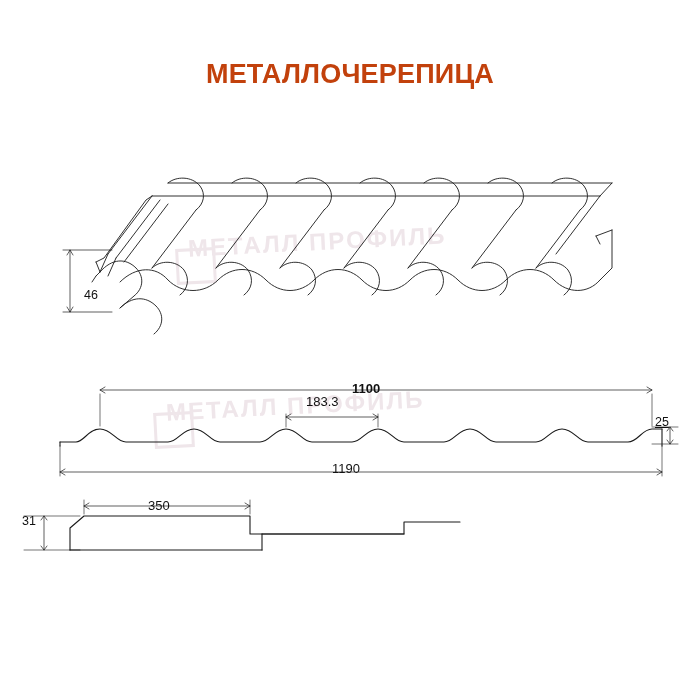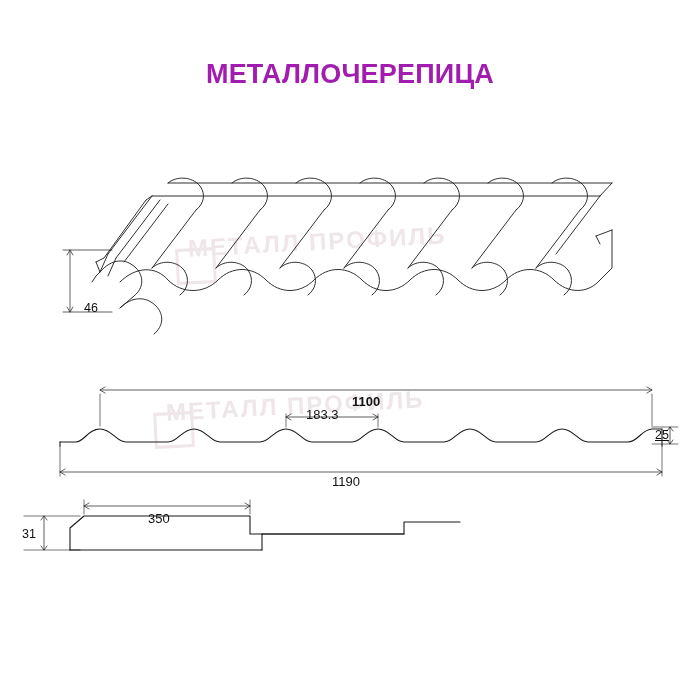--- a/index.html
+++ b/index.html
@@ -25,21 +25,21 @@
     left: 0;
     top: 58px;
     width: 700px;
     text-align: center;
   }
   .title {
     font-size: 27px;
     font-weight: bold;
     letter-spacing: 0.2px;
     line-height: 32px;
-    color: #a21caf;
+    color: #c2410c;
   }
   .subtitle {
     margin-top: 6px;
     font-size: 13.5px;
     font-weight: normal;
     letter-spacing: 0.6px;
     color: #1a1a1a;
   }
   svg.draw {
     position: absolute;
@@ -76,21 +76,20 @@
     width: 34px;
     height: 30px;
     border: 3px solid #efe6ea;
     pointer-events: none;
   }
   .lbl {
     position: absolute;
     font-size: 12.5px;
     color: #111;
     white-space: nowrap;
-    margin-top: 13px;
   }
   .lbl-46  { left: 84px;  top: 288px; }
   .lbl-1100 { left: 352px; top: 381px; font-size: 13px; font-weight: bold; }
   .lbl-1833 { left: 306px; top: 394px; font-size: 13px; }
   .lbl-25  { left: 655px; top: 415px; text-decoration: underline; }
   .lbl-1190 { left: 332px; top: 461px; font-size: 13px; }
   .lbl-350 { left: 148px; top: 498px; font-size: 13px; }
   .lbl-21  { left: 22px;  top: 514px; }
 </style>
 </head>

